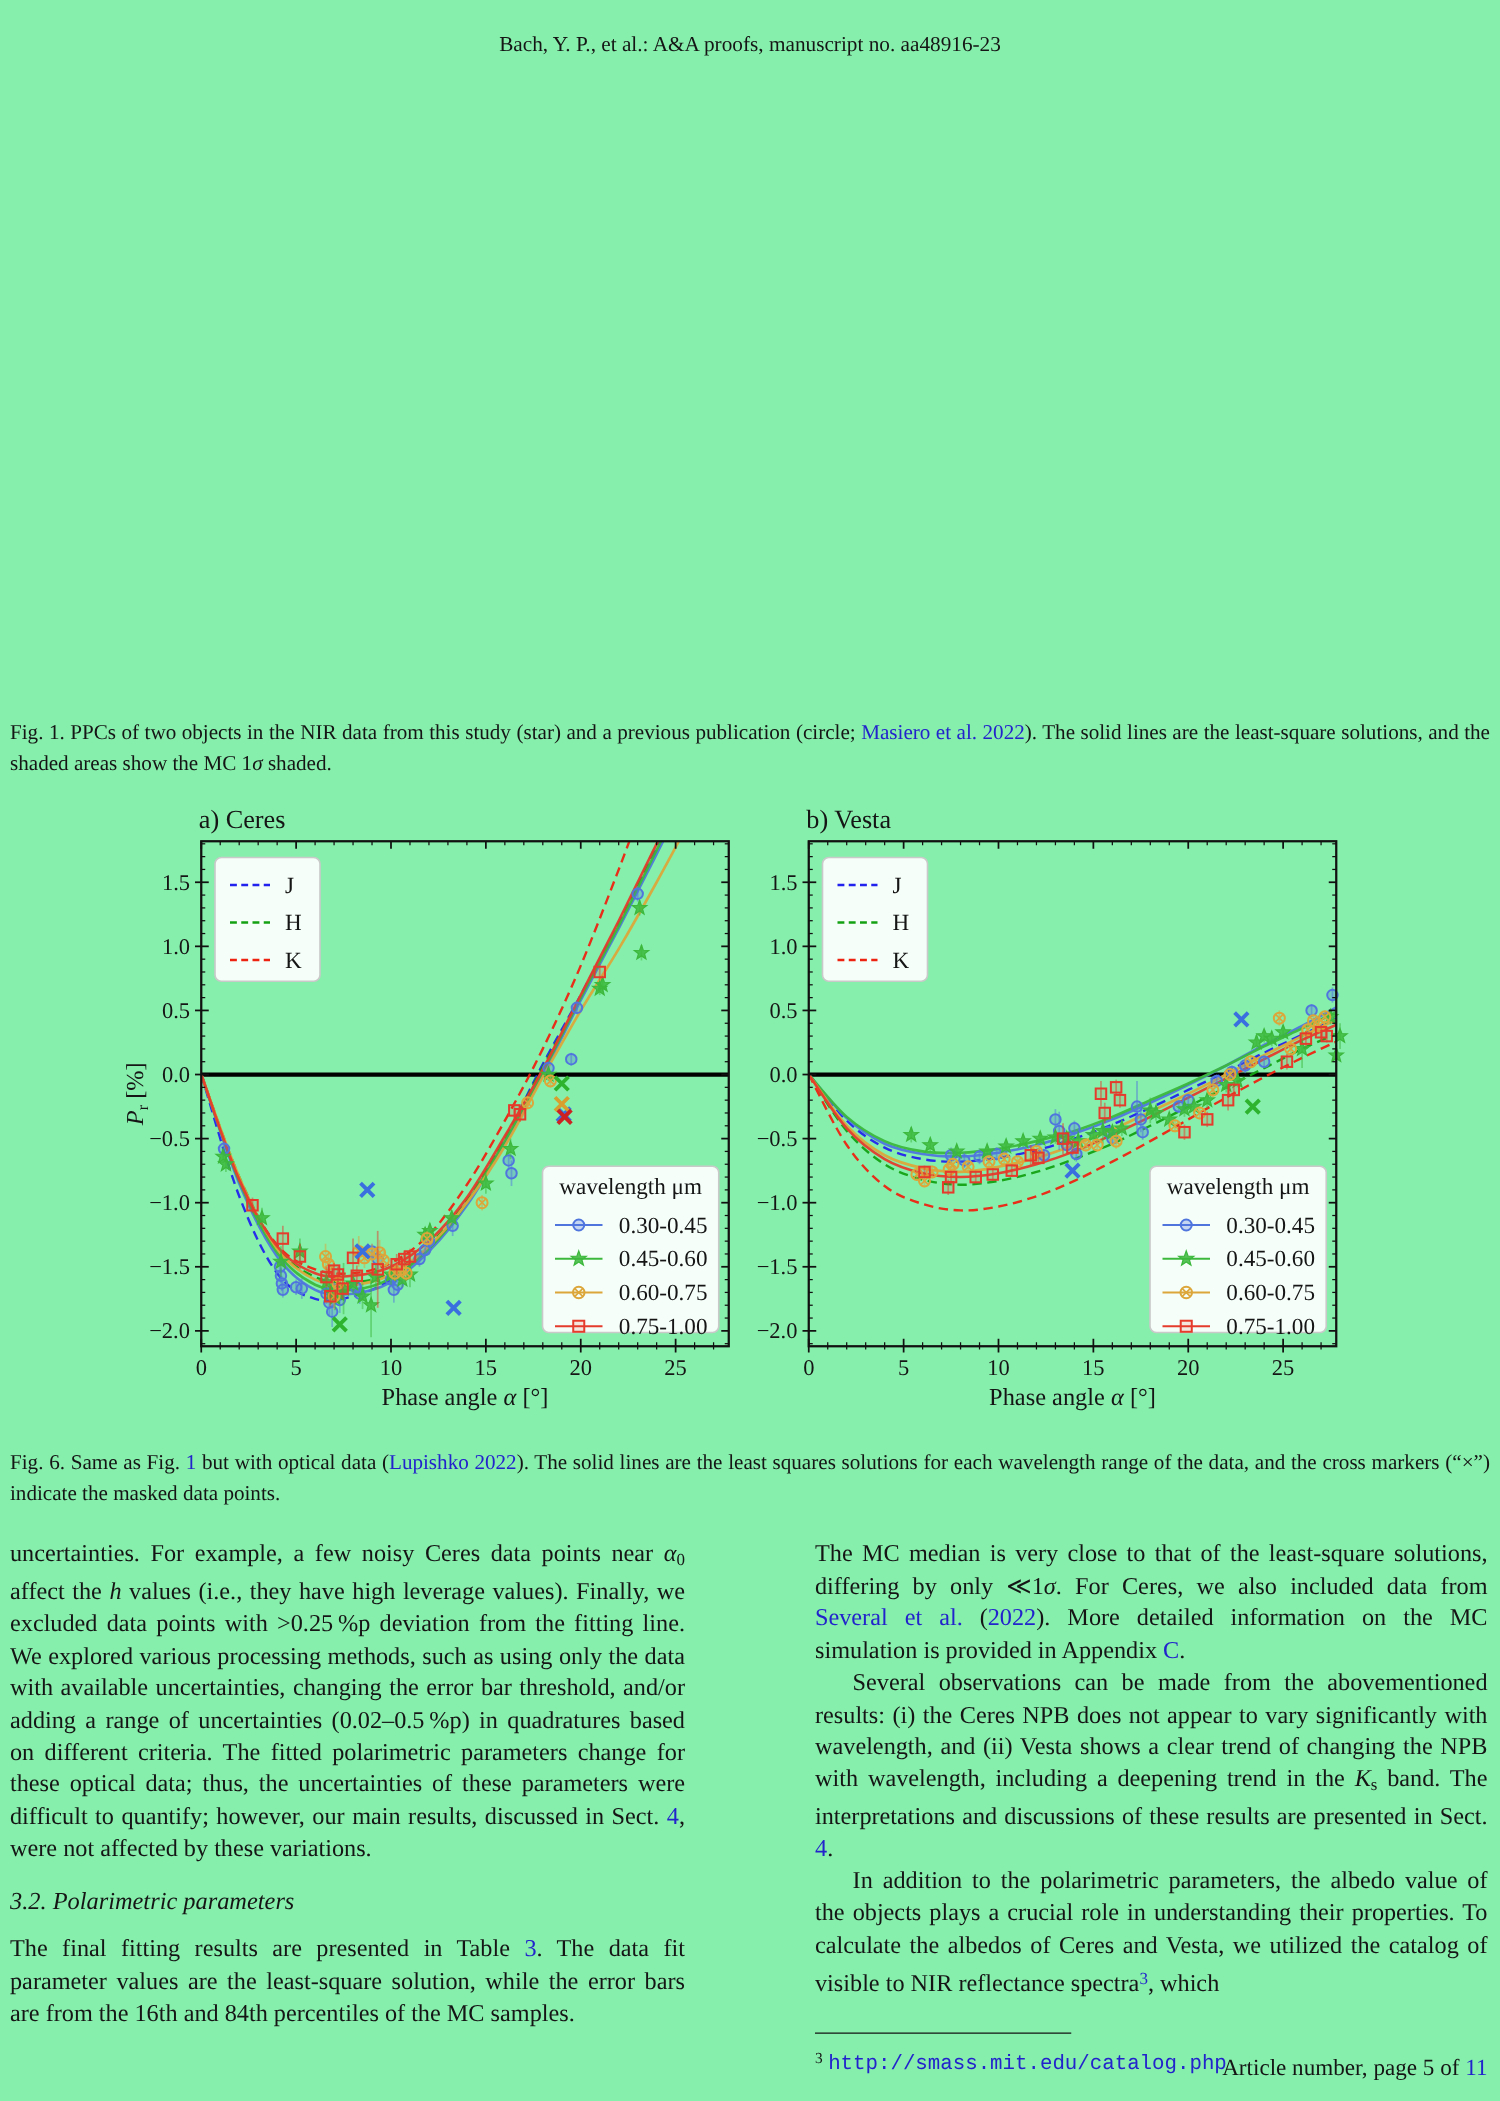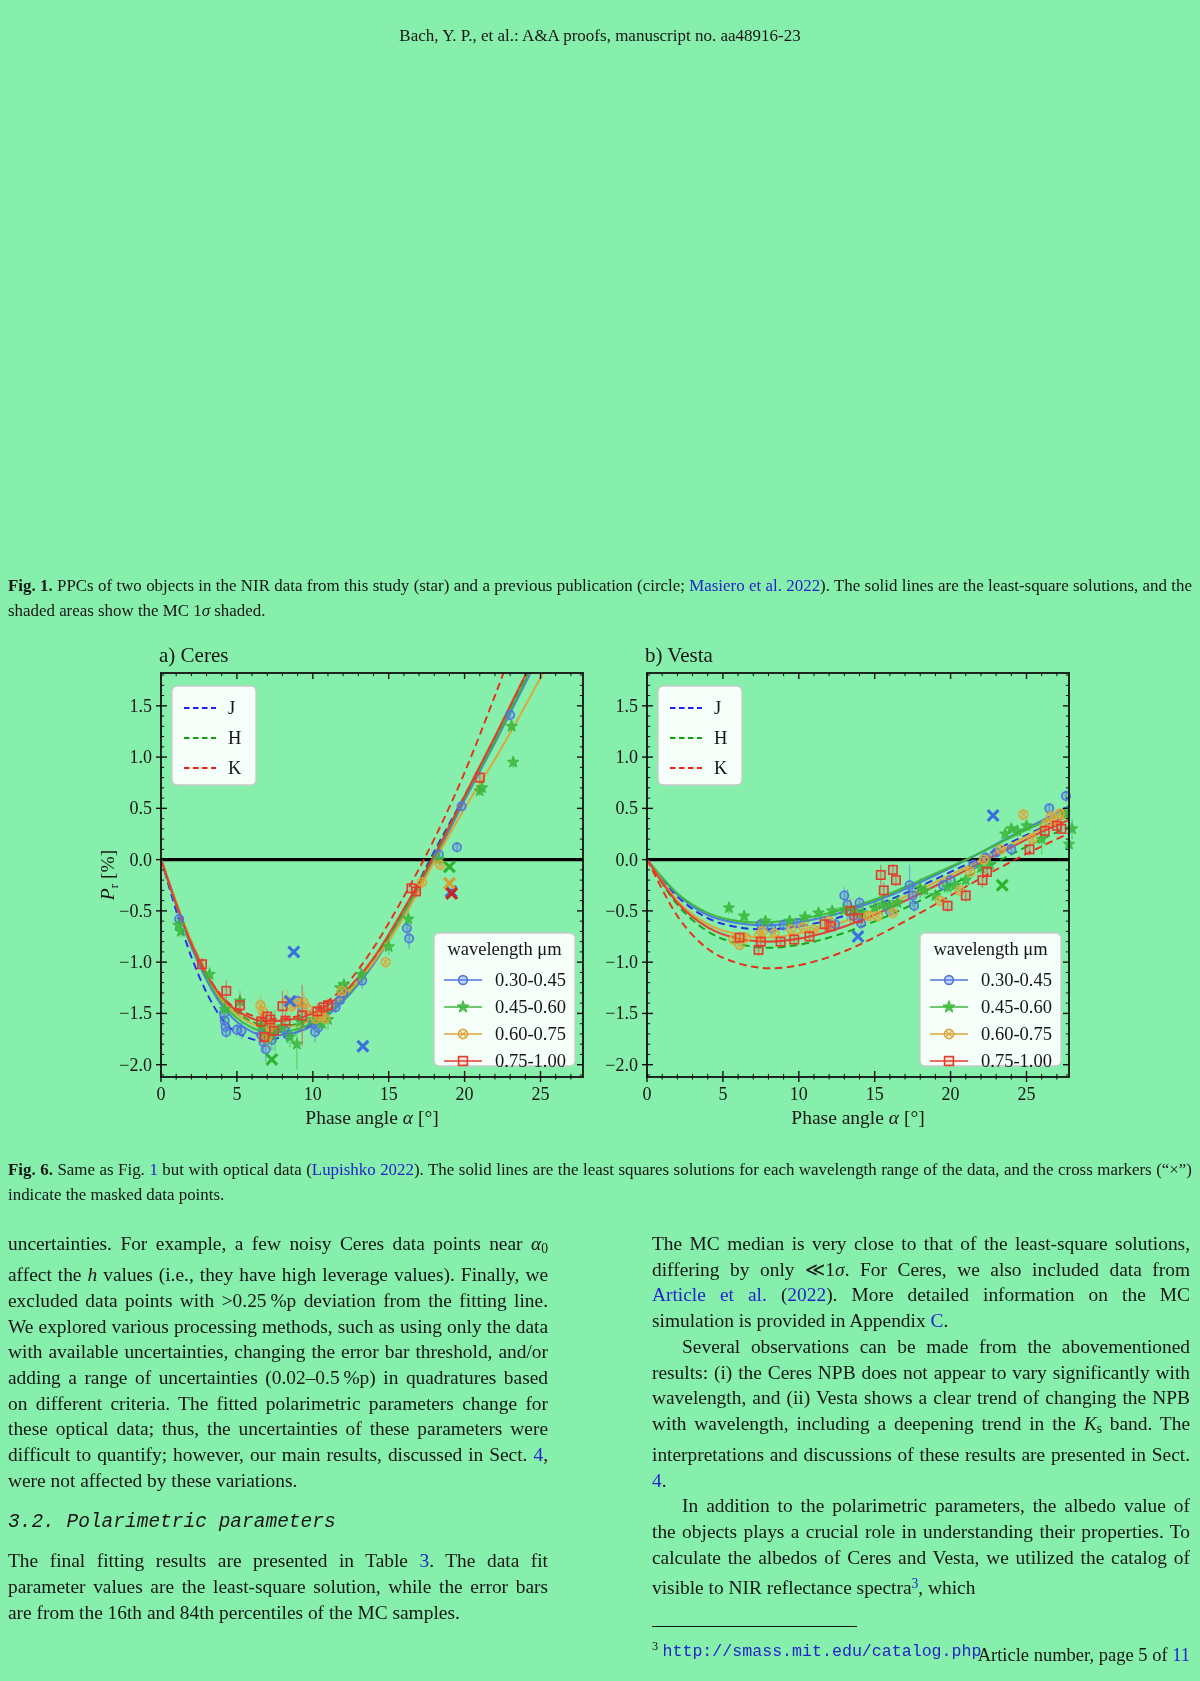--- a/index.html
+++ b/index.html
@@ -7,26 +7,26 @@
         font-family:"Liberation Serif",serif;color:#151515;overflow:hidden;}
   .hdr{position:absolute;top:26px;left:0;width:100%;text-align:center;font-size:17px;}
   .cap{position:absolute;font-size:16.9px;line-height:25px;text-align:justify;}
   #cap1{left:8px;top:556px;width:1184px;}
   #cap2{left:8px;top:1140px;width:1184px;}
   .col{position:absolute;font-size:19.4px;line-height:25.7px;text-align:justify;}
   #colL{left:8px;top:1231px;width:540px;}
   #colR{left:652px;top:1231px;width:538px;}
   .col p{margin:0;padding:0;}
   .indent{text-indent:1.55em;}
-  #sec{font-family:Liberation Mono, monospace;font-style:italic;font-weight:normal;
+  #sec{font-family:Liberation Serif, serif;font-style:italic;font-weight:normal;
        font-size:19.5px;margin:17px 0 12px 0;}
   .fnrule{border:none;border-top:1.6px solid #151515;width:205px;margin:26px 0 7px 0;}
   .fn{font-size:17.5px;text-align:left;}
   .ftr{position:absolute;top:1645px;right:10px;font-size:18.5px;}
-  .b{font-weight:bold;}
+  .b{font-weight:normal;}
   .i{font-style:italic;}
   .a{color:var(--link,#2323cc);}
   .sub{vertical-align:-0.25em;font-size:0.7em;}
   .sup,.supa{vertical-align:0.45em;font-size:0.7em;}
   .supa{color:var(--link,#2323cc);}
   .monoa{font-family:"Liberation Mono","DejaVu Sans Mono",monospace;
          color:var(--link,#2323cc);font-size:0.95em;}
   svg.chart{position:absolute;overflow:visible;}
   #ceres{left:97px;top:629px;}
   #vesta{left:583px;top:629px;}
@@ -893,21 +893,21 @@
 
   <p id="cap2" class="cap"><span class="b">Fig. 6.</span><span> Same as Fig. </span><span class="a">1</span><span> but with optical data (</span><span class="a">Lupishko 2022</span><span>). The solid lines are the least squares solutions for each wavelength range of the data, and the cross markers (“×”) indicate the masked data points.</span></p>
 
   <div id="colL" class="col">
     <p><span>uncertainties. For example, a few noisy Ceres data points near </span><span class="i">α</span><span class="sub">0</span><span> affect the </span><span class="i">h</span><span> values (i.e., they have high leverage values). Finally, we excluded data points with &gt;0.25 %p deviation from the fitting line. We explored various processing methods, such as using only the data with available uncertainties, changing the error bar threshold, and/or adding a range of uncertainties (0.02–0.5 %p) in quadratures based on different criteria. The fitted polarimetric parameters change for these optical data; thus, the uncertainties of these parameters were difficult to quantify; however, our main results, discussed in Sect. </span><span class="a">4</span><span>, were not affected by these variations.</span></p>
     <h3 id="sec">3.2. Polarimetric parameters</h3>
     <p><span>The final fitting results are presented in Table </span><span class="a">3</span><span>. The data fit parameter values are the least-square solution, while the error bars are from the 16th and 84th percentiles of the MC samples.</span></p>
   </div>
 
   <div id="colR" class="col">
-    <p><span>The MC median is very close to that of the least-square solutions, differing by only ≪1</span><span class="i">σ</span><span>. For Ceres, we also included data from </span><span class="a">Article et al.</span><span> (</span><span class="a">2022</span><span>). More detailed information on the MC simulation is provided in Appendix </span><span class="a">C</span><span>.</span></p>
+    <p><span>The MC median is very close to that of the least-square solutions, differing by only ≪1</span><span class="i">σ</span><span>. For Ceres, we also included data from </span><span class="a">Several et al.</span><span> (</span><span class="a">2022</span><span>). More detailed information on the MC simulation is provided in Appendix </span><span class="a">C</span><span>.</span></p>
     <p class="indent"><span>Several observations can be made from the abovementioned results: (i) the Ceres NPB does not appear to vary significantly with wavelength, and (ii) Vesta shows a clear trend of changing the NPB with wavelength, including a deepening trend in the </span><span class="i">K</span><span class="sub">s</span><span> band. The interpretations and discussions of these results are presented in Sect. </span><span class="a">4</span><span>.</span></p>
     <p class="indent"><span>In addition to the polarimetric parameters, the albedo value of the objects plays a crucial role in understanding their properties. To calculate the albedos of Ceres and Vesta, we utilized the catalog of visible to NIR reflectance spectra</span><span class="supa">3</span><span>, which</span></p>
     <hr class="fnrule">
     <div class="fn">
       <span class="sup">3</span>
       <span> </span>
       <span class="monoa">http://smass.mit.edu/catalog.php</span>
     </div>
   </div>
 

